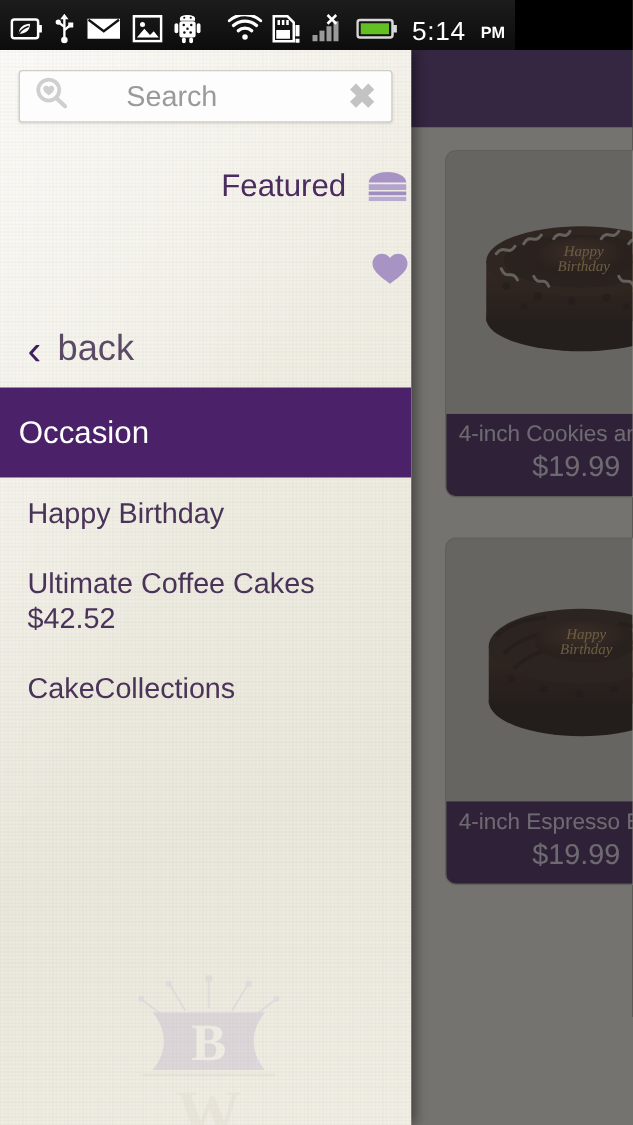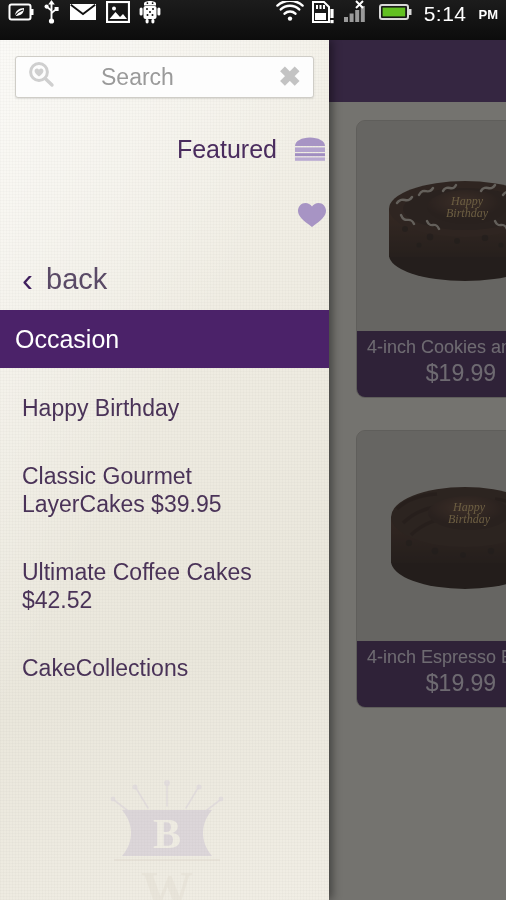--- a/index.html
+++ b/index.html
@@ -3,23 +3,23 @@
 <meta charset="utf-8">
 <style>
   * { margin:0; padding:0; box-sizing:border-box; }
   html,body { width:506px; height:900px; overflow:hidden; background:#000; }
   body { font-family:"Liberation Sans", sans-serif; }
 
   #app { position:relative; width:506px; height:900px; overflow:hidden; }
 
   
   .statusbar{
-    position:absolute; top:0; left:0; width:506px; height:40px;
+    position:absolute; top:0; left:0; width:412px; height:40px;
     background:linear-gradient(#1c1c1c,#0c0c0c);
-    display:flex; align-items:flex-start; padding:0 8px; z-index:50;
+    display:flex; align-items:flex-end; padding:0 8px; z-index:50;
   }
   .sb-left{ display:flex; align-items:center; gap:9px; }
   .sb-right{ margin-left:auto; display:flex; align-items:center; gap:7px; }
   .sb-ico{ display:block; }
   .sb-time{ color:#fff; font-size:21px; font-weight:400; letter-spacing:.5px; margin-left:5px; }
   .sb-ampm{ color:#fff; font-size:13px; font-weight:700; margin-left:5px; }
 
   
   .content-panel{
     position:absolute; top:40px; left:0; width:506px; height:860px;
@@ -88,28 +88,28 @@
 
   .navrow{ display:flex; align-items:center; padding:0 0 0 15px; height:66px;justify-content:flex-end; }
   .navrow .lbl{ color:#4a2c5e; font-size:25px; font-weight:300; }
   .navrow .ico{ margin-left:14px; display:flex; align-items:center; }
 
   .backrow{ display:flex; align-items:center; padding-left:22px; height:62px; }
   .back-chev{ color:#3f1f5e; font-size:33px; font-weight:300; line-height:1; margin-right:13px; }
   .back-lbl{ color:#5a4a66; font-size:29px; font-weight:300; }
 
   .section-head{
-    background:#4b2269; height:58px; display:flex; align-items:center; padding-left:15px;
+    background:#4b2269; height:72px; display:flex; align-items:center; padding-left:15px;
   }
   .section-head .t{ color:#fff; font-size:25px; font-weight:300; }
 
   .list{ position:relative; }
   .li{
     padding:14px 34px 14px 22px; position:relative;
-    color:#4a3358; font-size:23px; font-weight:300; line-height:1.22;margin-top:12px;
+    color:#4a3358; font-size:23px; font-weight:300; line-height:1.22;
   }
   .li.sel{ background:#ab9ec6; color:#3a2a4c; }
   .li .chev{
     position:absolute; right:14px; top:50%; transform:translateY(-50%);
     color:#5b4a73; font-size:30px; font-weight:300; line-height:1;
   }
 
   
   .watermark{
     position:absolute; left:92px; top:740px; width:150px; height:140px;
@@ -364,21 +364,20 @@
         <span class="back-chev">‹</span>
         <span class="back-lbl">back</span>
       </div>
 
       <div class="section-head">
         <span class="t">Occasion</span>
       </div>
 
       <div class="list">
         <div class="li">Happy Birthday</div>
-        <div class="li">Classic Gourmet LayerCakes $39.95</div>
         <div class="li">Ultimate Coffee Cakes $42.52</div>
         <div class="li">CakeCollections</div>
       </div>
 
       <span class="watermark">
         <svg viewBox="0 0 150 140" width="150" height="140">
           <g stroke="#bfb2d2" stroke-width="1.6" fill="none" stroke-linecap="round" opacity=".8">
             <path d="M75 26V4M56 28L44 8M94 28l12-20M40 34L22 20M110 34l18-14"></path>
           </g>
           <g fill="#c6b9d8" opacity=".8">

